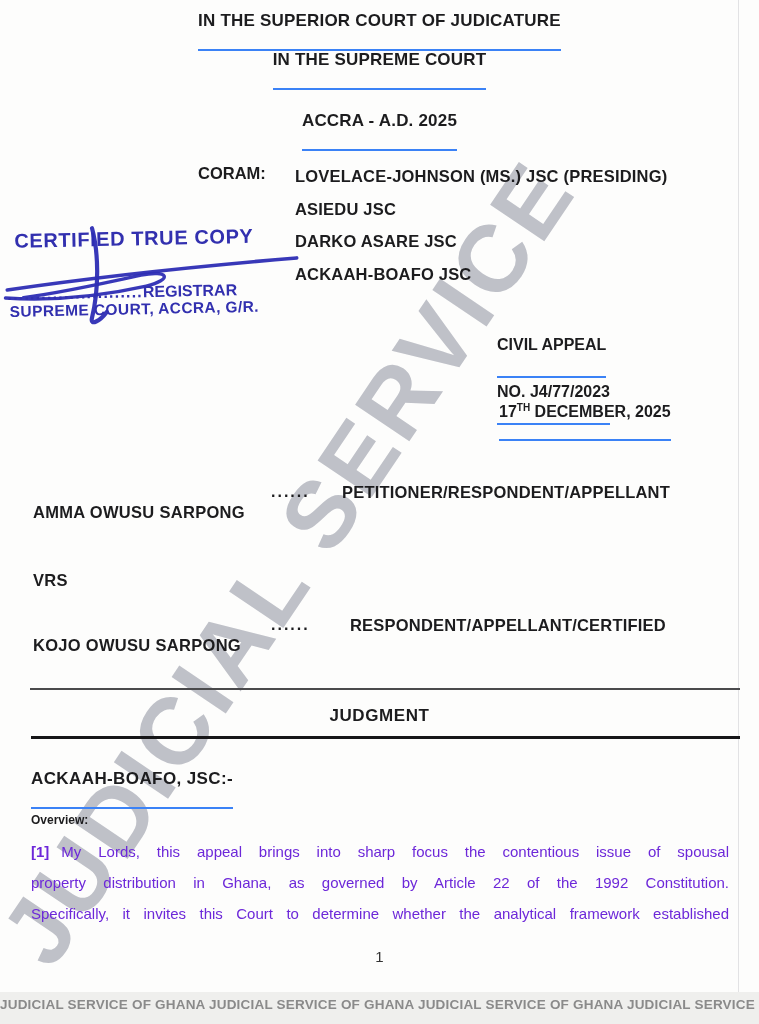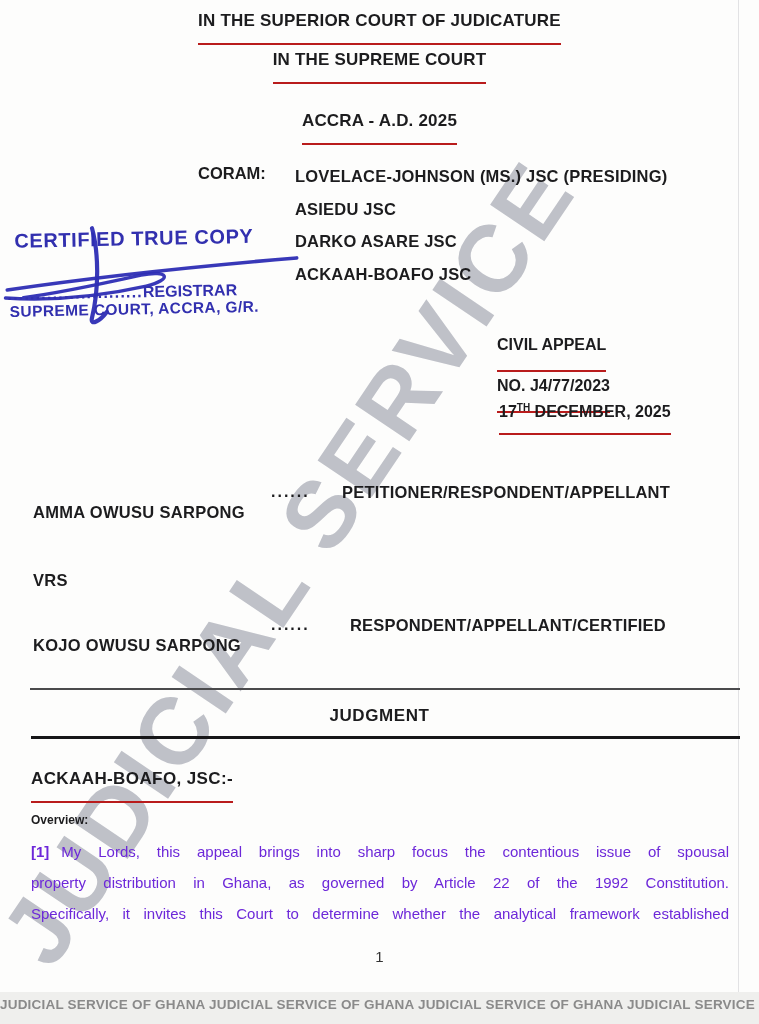--- a/index.html
+++ b/index.html
@@ -10,21 +10,21 @@
   }
   .abs{position:absolute;}
   
   .watermark{
     position:absolute;left:64px;top:884px;height:96px;line-height:96px;
     font-size:95px;font-weight:bold;letter-spacing:4px;color:#b9bbc3;opacity:.9;
     transform-origin:0 100%;transform:rotate(-56deg);white-space:nowrap;z-index:0;
   }
   
   .hline{left:0;width:100%;text-align:center;font-weight:bold;font-size:17px;letter-spacing:.2px;z-index:2;}
-  .u{display:inline-block;border-bottom:2px solid #b91c1c;padding-bottom:12px;}
+  .u{display:inline-block;border-bottom:2px solid #3b82f6;padding-bottom:18px;}
   
   .coram-label{left:198px;top:164px;font-weight:bold;font-size:16.5px;z-index:2;}
   .justices{left:295px;top:164px;z-index:2;}
   .justices div{font-weight:bold;font-size:16.5px;letter-spacing:.2px;height:32.5px;line-height:24px;white-space:nowrap;}
   
   .stamp{left:6px;top:228px;width:300px;height:100px;z-index:3;color:#3230af;transform:rotate(-1.2deg);transform-origin:0 0;}
   .stamp-title{left:8px;top:2px;font-size:20px;font-weight:bold;letter-spacing:.6px;white-space:nowrap;}
   .stamp-reg{left:0px;top:58px;font-size:16px;font-weight:bold;white-space:nowrap;}
   .stamp-reg .dots{letter-spacing:1.2px;}
   .stamp-court{left:2px;top:75px;font-size:15.5px;font-weight:bold;letter-spacing:.4px;white-space:nowrap;}

